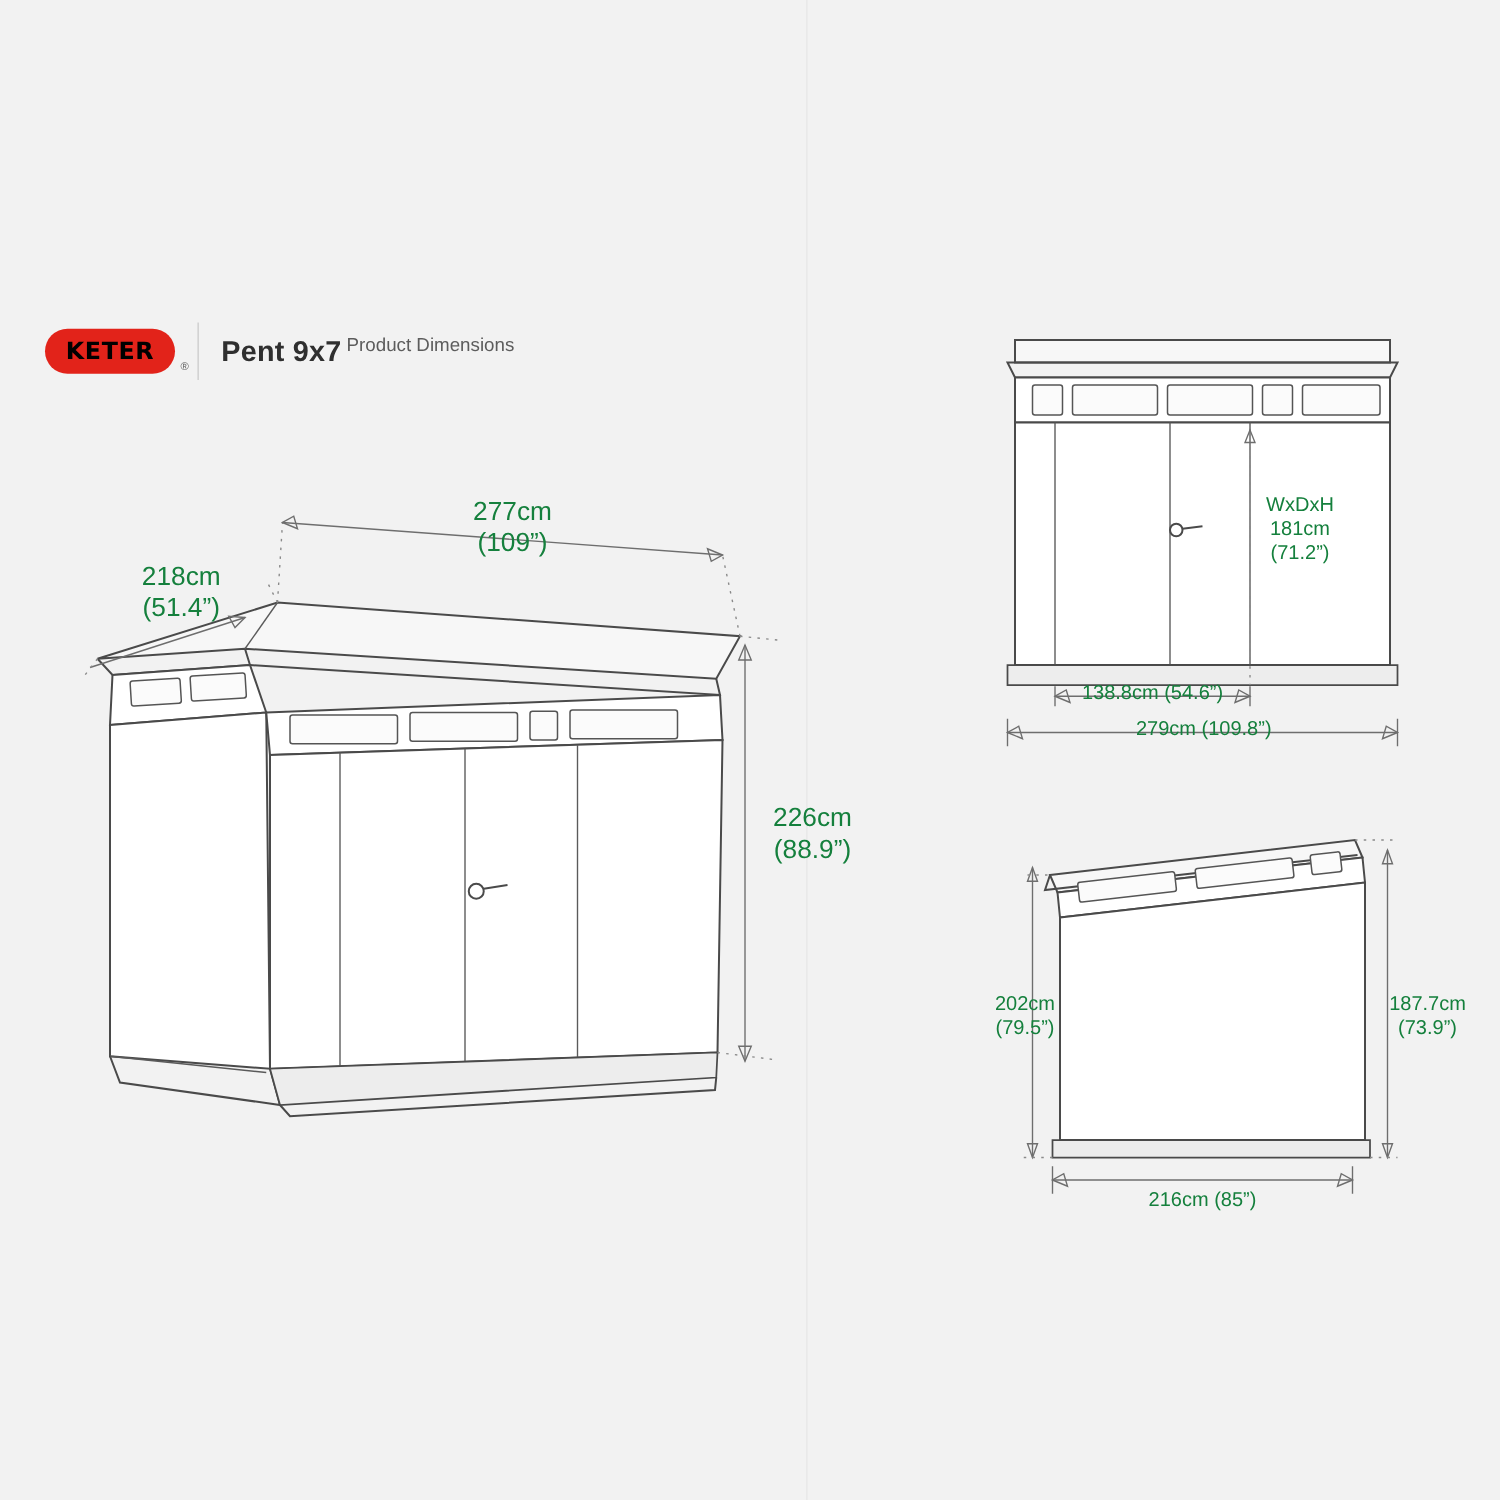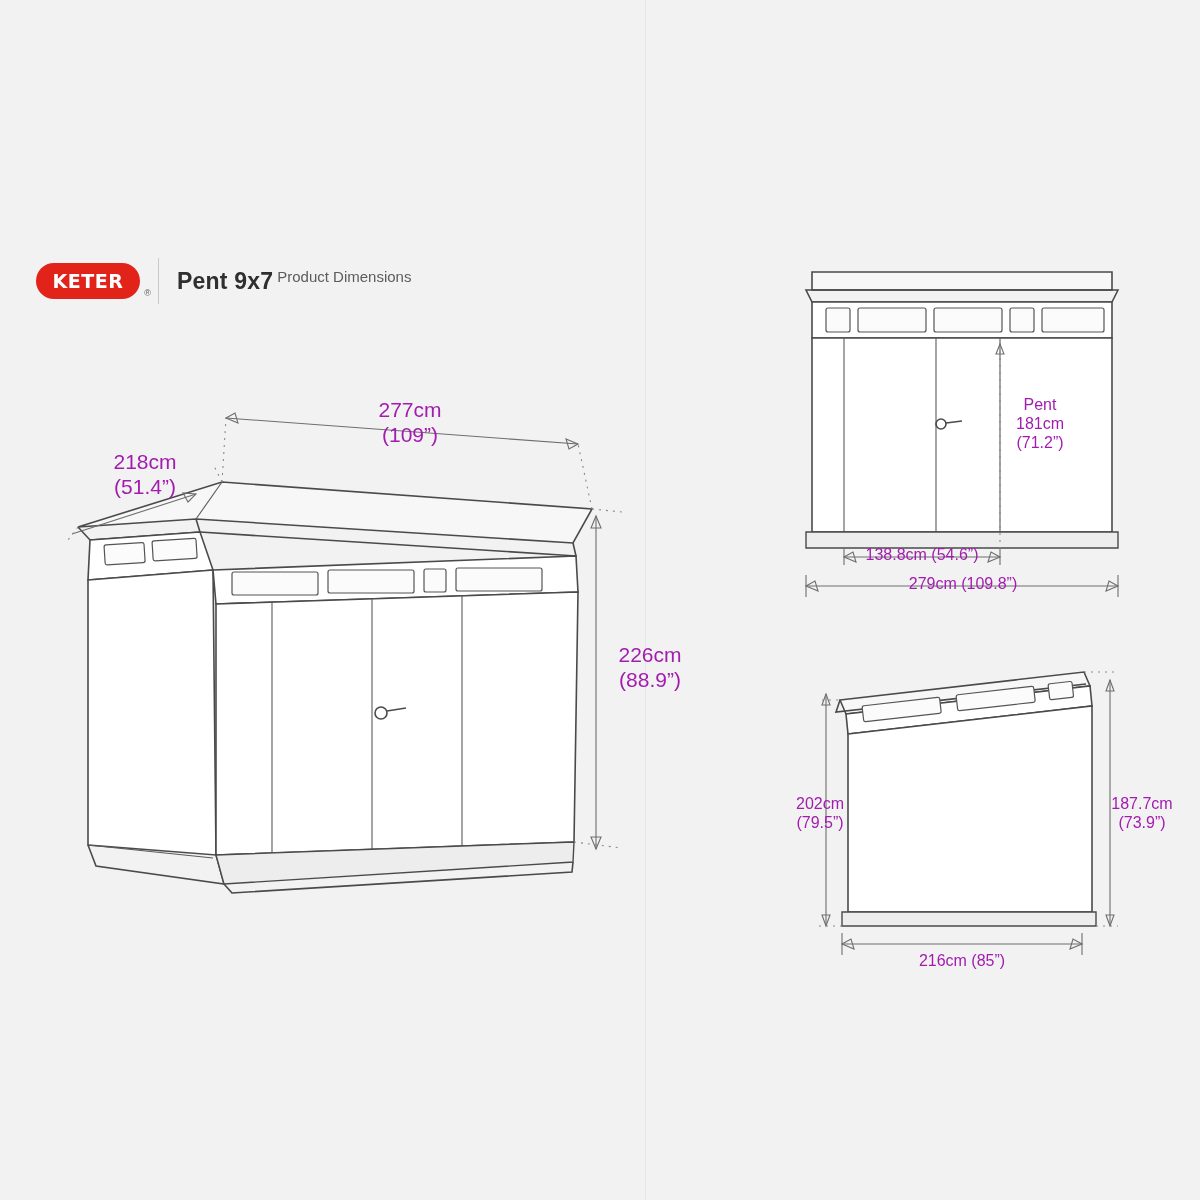--- a/index.html
+++ b/index.html
@@ -43,21 +43,21 @@
     width: 104px;
     height: 36px;
     background: #e2231a;
     border-radius: 18px;
     display: flex;
     align-items: center;
     justify-content: center;
     position: relative;
   }
   .logo-text {
-    color: #ffffff;
+    color: #000000;
     font-size: 19px;
     font-weight: bold;
     letter-spacing: 0.5px;
     font-family: "DejaVu Sans", sans-serif;
   }
   .logo-reg {
     position: absolute;
     right: -11px;
     bottom: 1px;
     font-size: 9px;
@@ -92,21 +92,21 @@
     top: 947px;
     font-size: 16.5px;
     color: #4a4a4a;
     letter-spacing: 0.1px;
   }
 
   
   .dim {
     position: absolute;
     font-size: 21px;
-    color: #a21caf;
+    color: #15803d;
     line-height: 1.18;
     text-align: center;
     white-space: nowrap;
   }
   .dim.small {
     font-size: 16px;
   }
   .dim .l2 { display: block; }
 
   svg.art {
@@ -280,21 +280,21 @@
     <span>277cm</span>
     <span class="l2">(109”)</span>
   </div>
 
   <div class="dim" style="left:610px; top:643px; width:80px;">
     <span>226cm</span>
     <span class="l2">(88.9”)</span>
   </div>
 
   <div class="dim small" style="left:992px; top:396px; width:96px;">
-    <span>Pent</span>
+    <span>WxDxH</span>
     <span class="l2">181cm</span>
     <span class="l2">(71.2”)</span>
   </div>
 
   <div class="dim small" style="left:832px; top:546px; width:180px;">
     <span>138.8cm (54.6”)</span>
   </div>
 
   <div class="dim small" style="left:868px; top:575px; width:190px;">
     <span>279cm (109.8”)</span>

